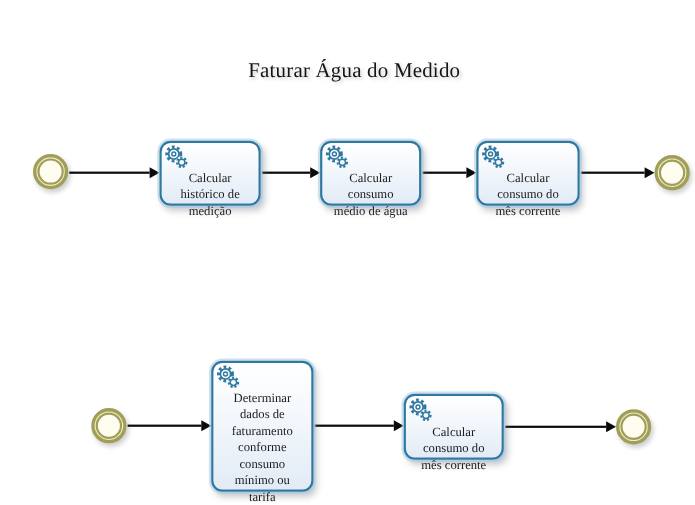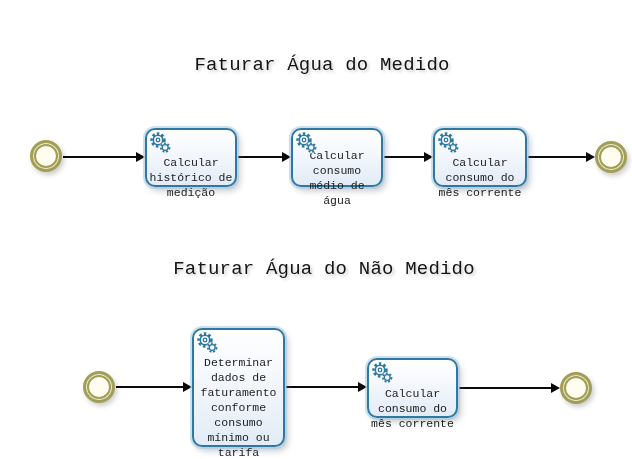--- a/index.html
+++ b/index.html
@@ -1,18 +1,18 @@
 <!DOCTYPE html>
 <html><head>
 <meta charset="utf-8">
 <style>
   html,body{margin:0;padding:0;background:#ffffff;}
   .stage{
     position:relative;width:632px;height:459px;overflow:hidden;background:#ffffff;
-    font-family:Liberation Mono, monospace;
+    font-family:Liberation Serif, serif;
   }
   .proc-title{
     position:absolute;text-align:center;font-size:19px;color:#141414;
     letter-spacing:.2px;
     text-shadow:2px 2px 3px rgba(120,120,120,.35);
     white-space:nowrap;
   }
   .task{
     position:absolute;box-sizing:border-box;
     border:2px solid #2e78a1;border-radius:10px;
@@ -119,21 +119,20 @@
         </g>
       </svg>
     </span>
     <span class="task-label">Calcular
 consumo do
 mês corrente</span>
   </div>
 
   <div class="event" style="left:595px;top:141px;"></div>
 
-  <div class="proc-title" style="left:124px;top:258px;width:400px;">Faturar Água do Não Medido</div>
 
   <div class="event" style="left:83px;top:371px;"></div>
 
   <div class="flow" style="left:116px;top:382px;width:76px;">
     <i class="shaft"></i>
       <i class="head"></i>
   </div>
   <div class="flow" style="left:286px;top:382px;width:81px;">
     <i class="shaft"></i>
       <i class="head"></i>

